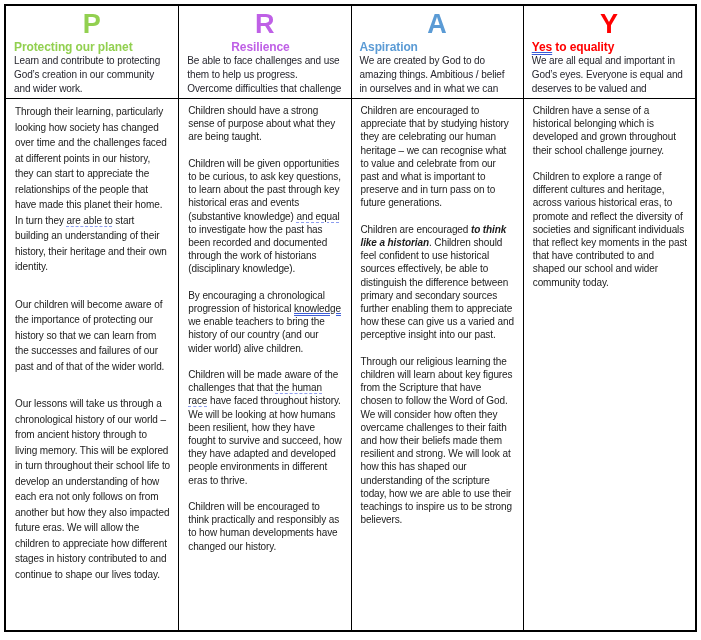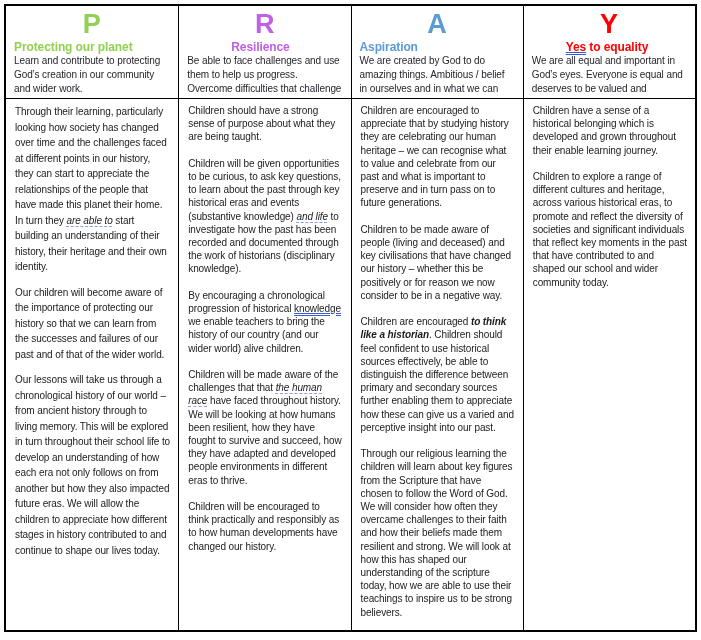--- a/index.html
+++ b/index.html
@@ -49,32 +49,31 @@
     flex: 1;
     padding: 5px 8px 0 9px;
     color: #1b1b1b;
     font-size: 10px;
     letter-spacing: -0.1px;
     overflow: hidden;
   }
   .col-0 .cell-body { line-height: 15.5px; }
   .col-1 .cell-body, .col-2 .cell-body, .col-3 .cell-body { line-height: 13.2px; }
   .body-para { margin: 0; }
-  .col-0 .body-para + .body-para { margin-top: 10px; }
+  .col-0 .body-para + .body-para { margin-top: 22px; }
   .col-1 .body-para + .body-para,
   .col-2 .body-para + .body-para,
   .col-3 .body-para + .body-para { margin-top: 13.2px; }
 
   .seg-gram {
     text-decoration: underline;
     text-decoration-style: dashed;
     text-decoration-color: #8c9cf0;
     text-decoration-thickness: 1px;
     text-underline-offset: 2px;
-    font-style: italic;
   }
   .seg-ublue {
     text-decoration: underline;
     text-decoration-style: double;
     text-decoration-color: #3b5bd6;
     text-underline-offset: 1px;
   }
   .seg-bi { font-weight: bold; font-style: italic; }
 </style>
 </head>
@@ -101,50 +100,49 @@
   <div class="col col-1">
     <div class="cell-header">
       <div class="letter" style="color: rgb(191, 96, 230);">R</div>
       <div class="subtitle" style="color: rgb(191, 96, 230); padding-left: 44px;"><span>Resilience</span></div>
       <div class="intro">
           <div class="intro-line">Be able to face challenges and use them to help us progress. Overcome difficulties that challenge us.</div>
         </div>
     </div>
     <div class="cell-body">
         <p class="body-para"><span>Children should have a strong sense of purpose about what they are being taught.</span></p>
-        <p class="body-para"><span>Children will be given opportunities to be curious, to ask key questions, to learn about the past through key historical eras and events (substantive knowledge) </span><span class="seg-gram">and life</span><span> to investigate how the past has been recorded and documented through the work of historians (disciplinary knowledge).</span></p>
+        <p class="body-para"><span>Children will be given opportunities to be curious, to ask key questions, to learn about the past through key historical eras and events (substantive knowledge) </span><span class="seg-gram">and equal</span><span> to investigate how the past has been recorded and documented through the work of historians (disciplinary knowledge).</span></p>
         <p class="body-para"><span>By encouraging a chronological progression of historical </span><span class="seg-ublue">knowledge</span><span> we enable teachers to bring the history of our country (and our wider world) alive children.</span></p>
         <p class="body-para"><span>Children will be made aware of the challenges that that </span><span class="seg-gram">the human race</span><span> have faced throughout history.  We will be looking at how humans been resilient, how they have fought to survive and succeed, how they have adapted and developed people environments in different eras to thrive.</span></p>
         <p class="body-para"><span>Children will be encouraged to think practically and responsibly as to how human developments have changed our history.</span></p>
       </div>
   </div>
 
   <div class="col col-2">
     <div class="cell-header">
       <div class="letter" style="color: rgb(91, 155, 213);">A</div>
       <div class="subtitle" style="color: rgb(91, 155, 213);"><span>Aspiration</span></div>
       <div class="intro">
           <div class="intro-line">We are created by God to do amazing things. Ambitious / belief in ourselves and in what we can achieve.</div>
         </div>
     </div>
     <div class="cell-body">
         <p class="body-para"><span>Children are encouraged to appreciate that by studying history they are celebrating our human heritage – we can recognise what to value and celebrate from our past and what is important to preserve and in turn pass on to future generations.</span></p>
-        <p class="body-para"><span>Children to be made aware of people (living and deceased) and key civilisations that have changed our history – whether this be positively or for reason we now consider to be in a negative way.</span></p>
         <p class="body-para"><span>Children are encouraged </span><span class="seg-bi">to think like a historian</span><span>.  Children should feel confident to use historical sources effectively, be able to distinguish the difference between primary and secondary sources further enabling them to appreciate how these can give us a varied and perceptive insight into our past.</span></p>
         <p class="body-para"><span>Through our religious learning the children will learn about key figures from the Scripture that have chosen to follow the Word of God.  We will consider how often they overcame challenges to their faith and how their beliefs made them resilient and strong. We will look at how this has shaped our understanding of the scripture today, how we are able to use their teachings to inspire us to be strong believers.</span></p>
       </div>
   </div>
 
   <div class="col col-3">
     <div class="cell-header">
       <div class="letter" style="color: rgb(255, 0, 0);">Y</div>
-      <div class="subtitle" style="color: rgb(255, 0, 0); margin-left: 34px;"><span class="seg-ublue">Yes</span><span> to equality</span></div>
+      <div class="subtitle" style="color: rgb(255, 0, 0);"><span class="seg-ublue">Yes</span><span> to equality</span></div>
       <div class="intro">
           <div class="intro-line">We are all equal and important in God’s eyes. Everyone is equal and deserves to be valued and respected.</div>
         </div>
     </div>
     <div class="cell-body">
-        <p class="body-para"><span>Children have a sense of a historical belonging which is developed and grown throughout their enable learning journey.</span></p>
+        <p class="body-para"><span>Children have a sense of a historical belonging which is developed and grown throughout their school challenge journey.</span></p>
         <p class="body-para"><span>Children to explore a range of different cultures and heritage, across various historical eras, to promote and reflect the diversity of societies and significant individuals that reflect key moments in the past that have contributed to and shaped our school and wider community today.</span></p>
       </div>
   </div>
 
 </div>
 
 </body></html>

